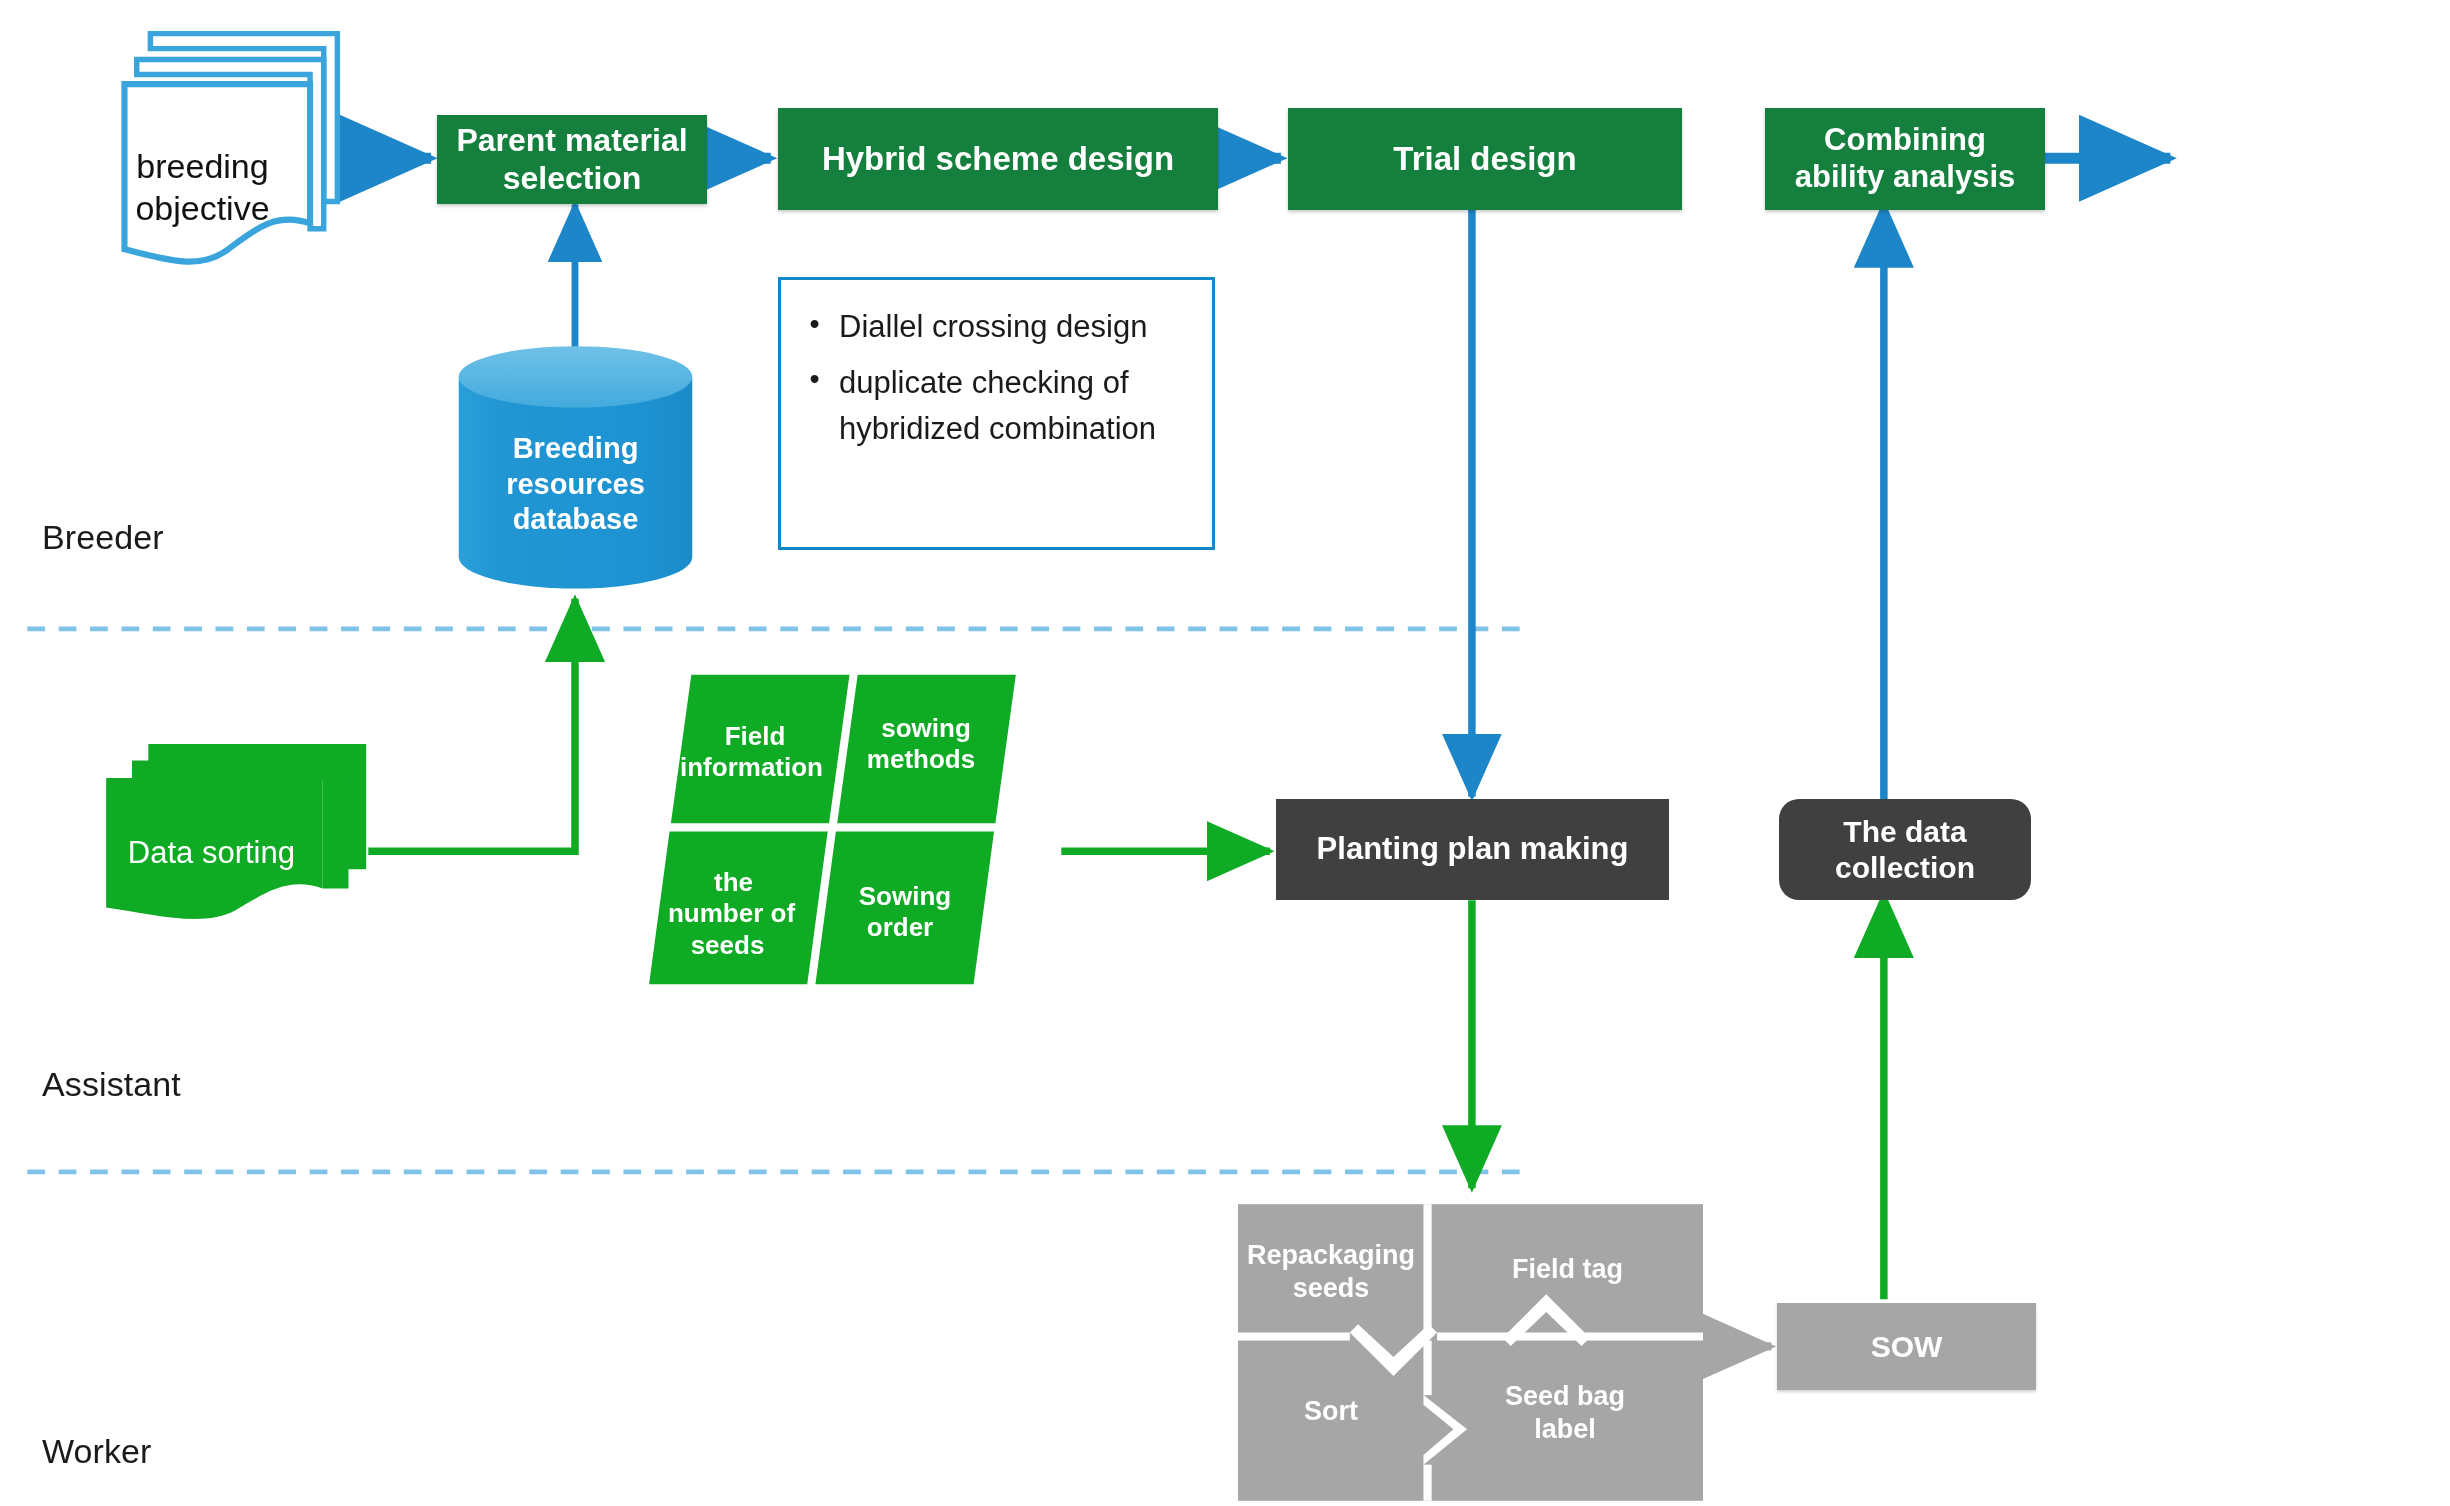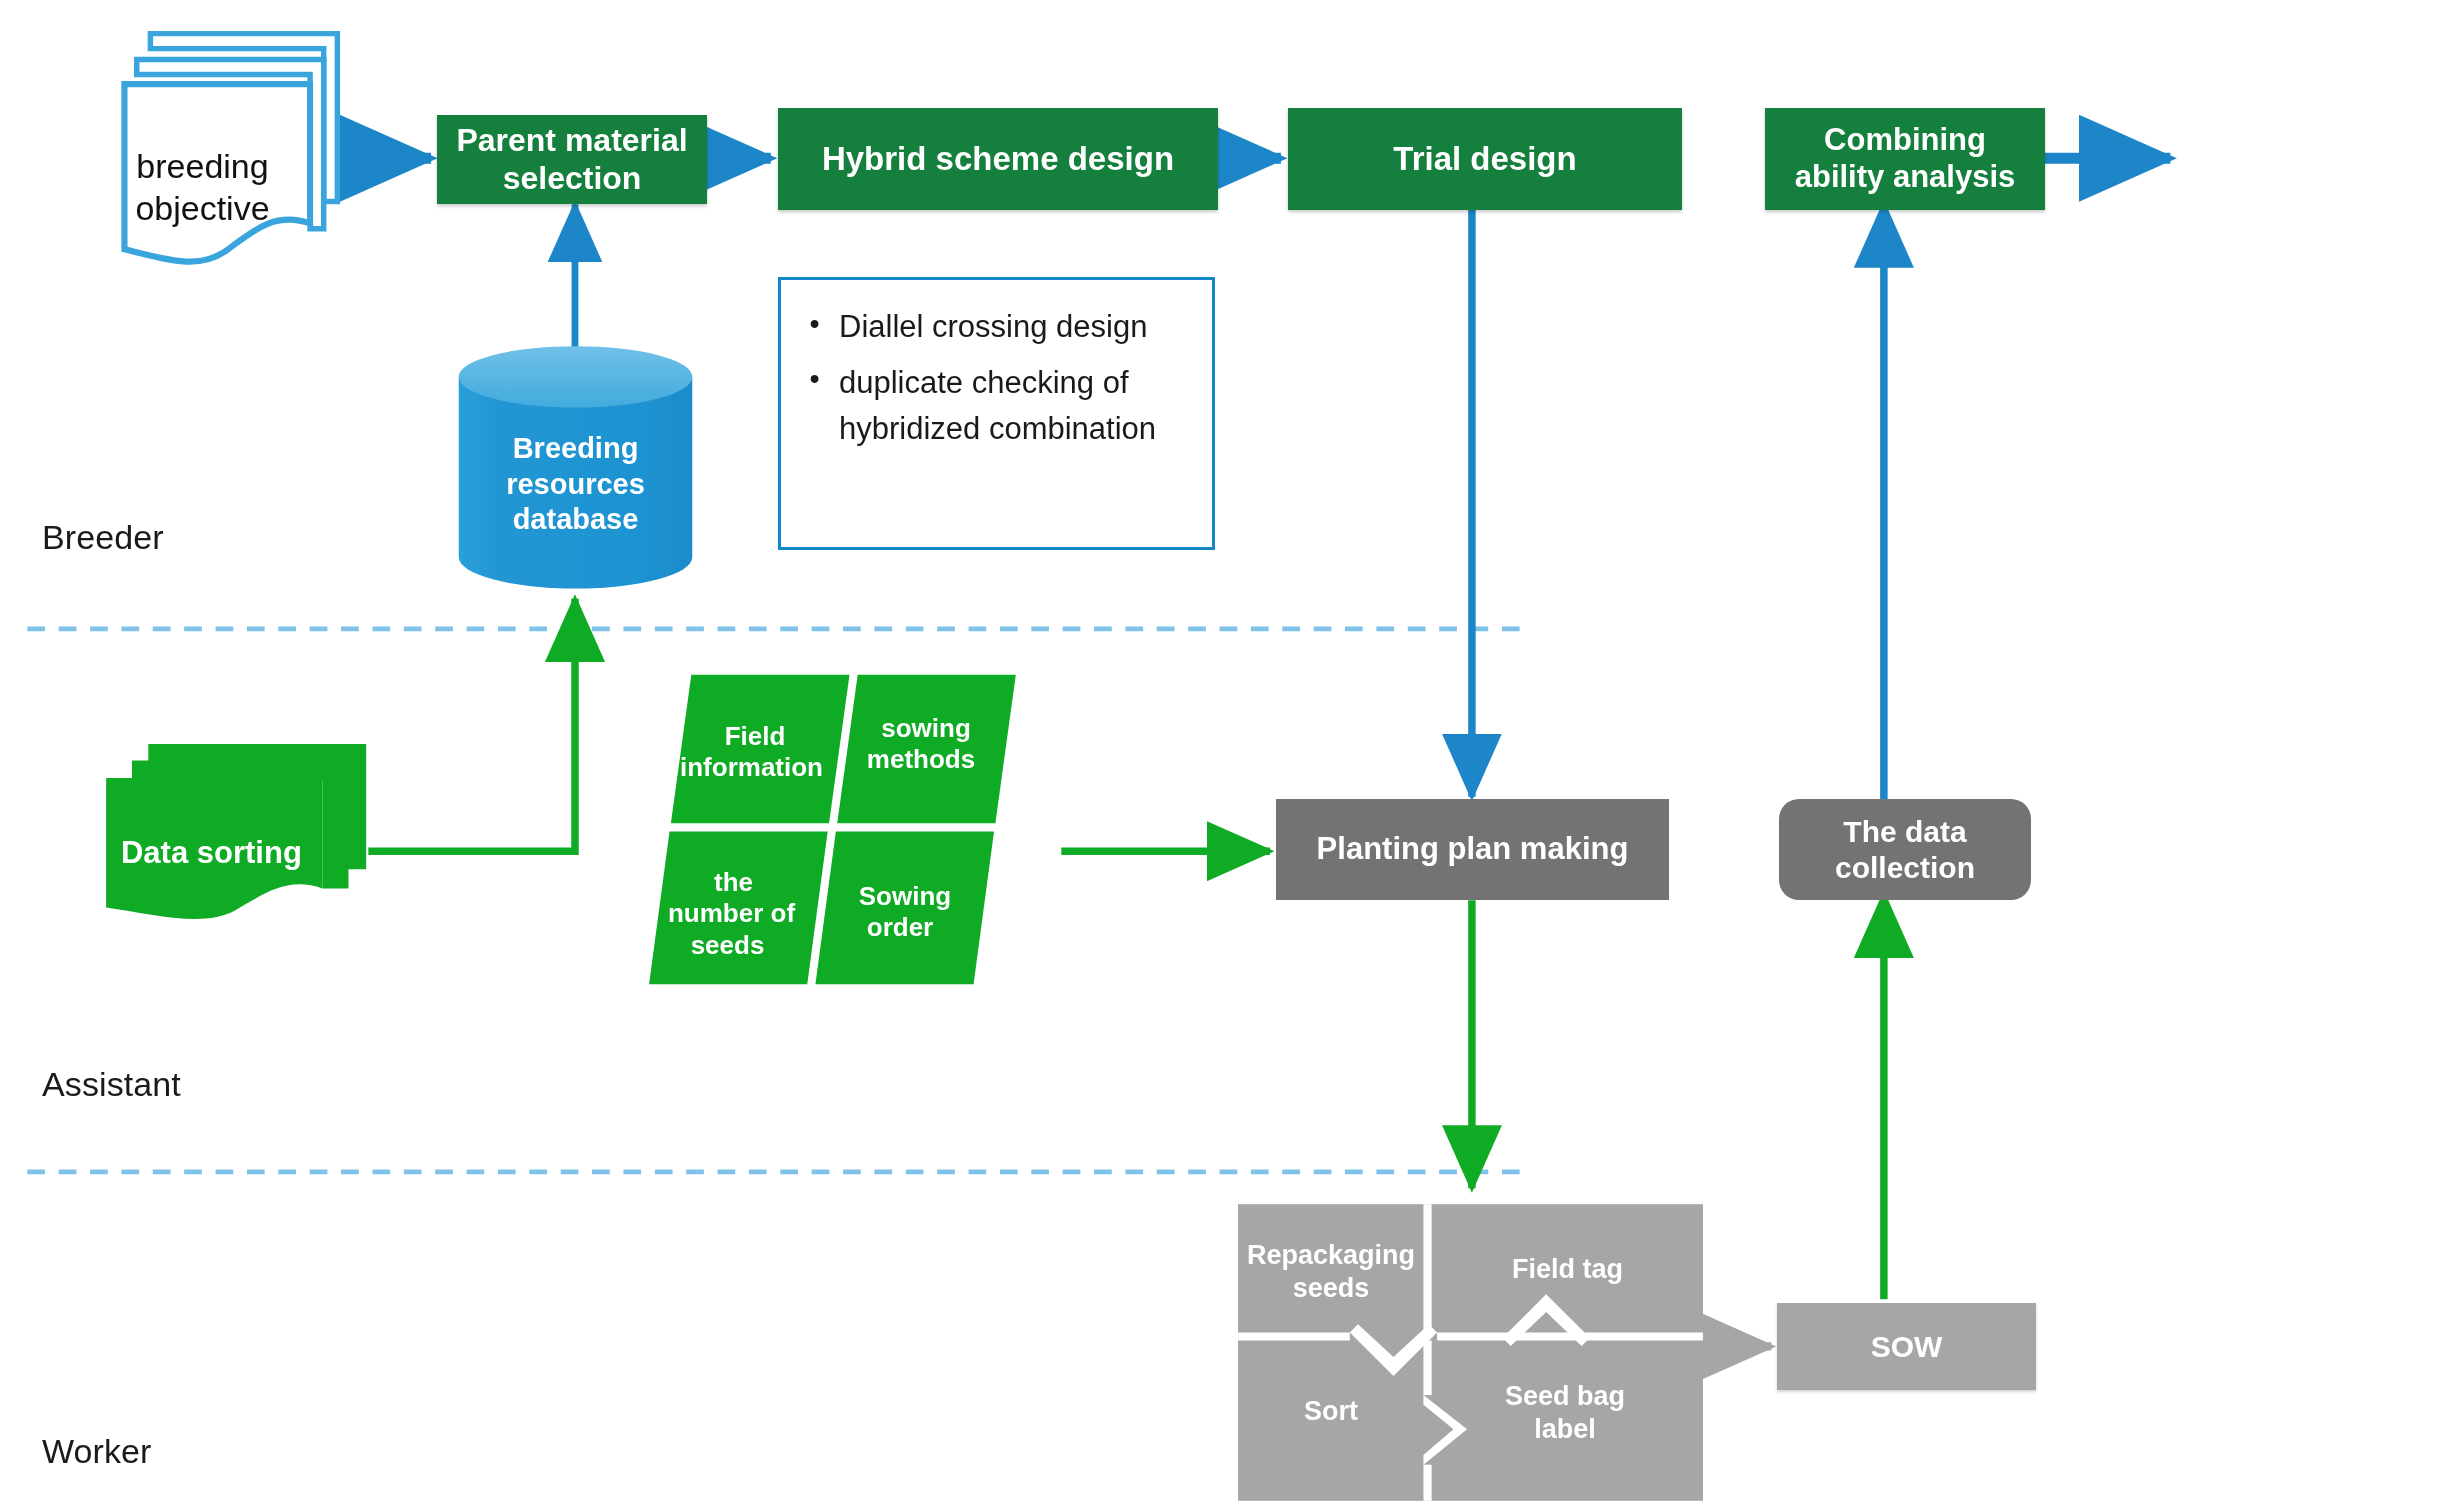--- a/index.html
+++ b/index.html
@@ -3,21 +3,21 @@
 <meta charset="utf-8">
 <style>
   html,body{margin:0;padding:0;background:#ffffff;}
   body{width:2450px;height:1506px;overflow:hidden;font-family:"Liberation Sans",sans-serif;}
   #stage{position:relative;width:2450px;height:1506px;background:#fff;}
   svg#wires{position:absolute;left:0;top:0;width:2450px;height:1506px;pointer-events:none;}
 
   .node{position:absolute;box-sizing:border-box;display:flex;align-items:center;justify-content:center;text-align:center;}
   .blue-box{background:#15803d;color:#ffffff;font-weight:bold;line-height:1.18;
             box-shadow:0 2px 3.4px rgba(0,0,0,.22);}
-  .green-box{background:#737373;color:#ffffff;font-weight:bold;line-height:1.18;}
+  .green-box{background:#404040;color:#ffffff;font-weight:bold;line-height:1.18;}
   .gray-box{background:#a6a6a6;color:#ffffff;font-weight:bold;line-height:1.18;
             box-shadow:0 2px 2.7px rgba(0,0,0,.18);}
 
   .lane-label{position:absolute;color:#1a1a1a;font-weight:400;font-size:34px;letter-spacing:0.1px;}
 
   .bullet-card{position:absolute;box-sizing:border-box;border:3.4px solid #1287c8;background:#ffffff;
                padding:23px 27px 20.5px 23px;}
   .bullet-card ul{margin:0;padding:0;list-style:none;}
   .bullet-card li{position:relative;color:#1a1a1a;font-size:31px;line-height:1.52;padding-left:35px;margin-bottom:9.5px;}
   .bullet-card li::before{content:"\2022";position:absolute;left:5.5px;top:-1.4px;font-size:29px;color:#1a1a1a;}
@@ -145,21 +145,21 @@
     <div class="cyl-label" style="top:123px;font-size:29px;">resources</div>
     <div class="cyl-label" style="top:158px;font-size:29px;">database</div>
   </div>
 
   <div class="doc-stack" style="left:102px;top:740px;width:286px;height:194px;">
     <svg width="286" height="194" viewBox="0 0 420 285">
       <path d="M68,6 L388,6 L388,190 L350,190 L350,34 L68,34 Z" fill="#0fab25"></path>
       <path d="M44,30 L362,30 L362,218 L324,218 L324,60 L44,60 Z" fill="#0fab25"></path>
       <path d="M6,56 L324,56 L324,218 C272,200 238,226 196,250 C150,276 74,256 6,246 Z" fill="#0fab25"></path>
     </svg>
-    <div class="doc-label" style="left:-13.6px;top:95px;width:246px;font-size:31px;color:#fff;font-weight:bold;">Data sorting</div>
+    <div class="doc-label" style="left:-13.6px;top:95px;width:246px;font-size:31px;color:#fff;font-weight:normal;">Data sorting</div>
   </div>
 
   <div class="quad" style="left:631px;top:672px;width:437px;height:317px;">
     <svg width="437" height="317" viewBox="0 0 640 465" style="display:block;">
 
       <path d="M88,4 L320,4 L290,222 L58,222 Z" fill="#0fab25"></path>
 
       <path d="M332,4 L564,4 L534,222 L302,222 Z" fill="#0fab25"></path>
 
       <path d="M56,234 L288,234 L258,458 L26,458 Z" fill="#0fab25"></path>

